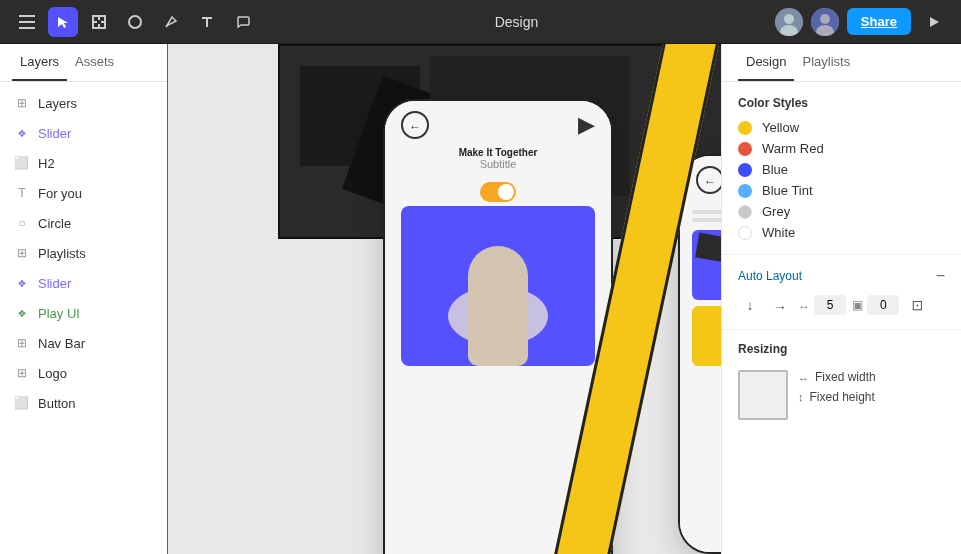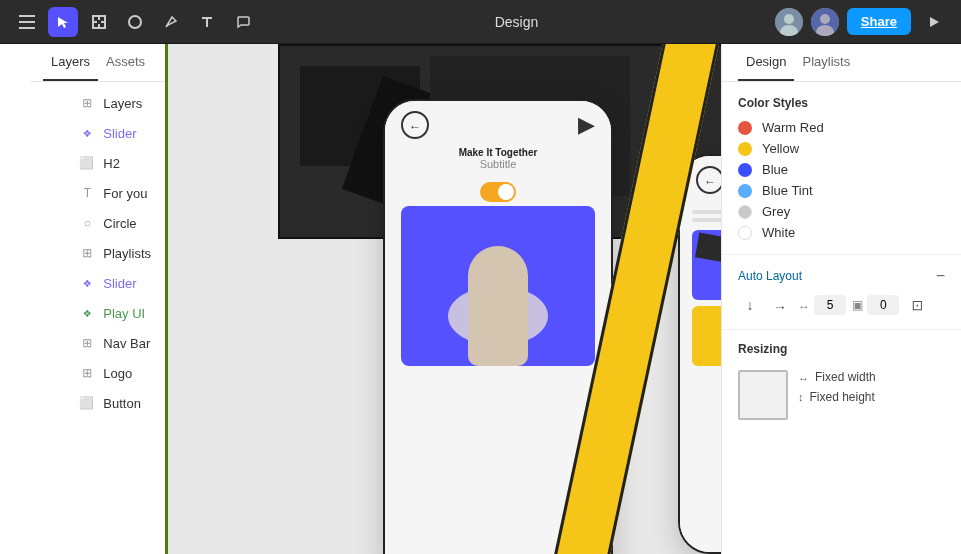--- a/index.html
+++ b/index.html
@@ -54,26 +54,25 @@
       text-decoration: underline;
     }
 
     
     .main { display: flex; flex: 1; overflow: hidden; }
 
     
     .sidebar {
       width: 168px;
       background: #fff;
-      border-right: 3px solid #4d7c0f;
+      border-right: 1px solid #4d7c0f;
       display: flex;
       flex-direction: column;
       flex-shrink: 0;
       overflow-y: auto;
-      align-items: flex-end;
     }
     .sidebar-tabs {
       display: flex;
       border-bottom: 1px solid #e5e5e5;
       padding: 0 12px;
     }
     .sidebar-tab {
       padding: 10px 8px;
       font-size: 13px;
       color: #666;
@@ -455,26 +454,26 @@
   <div class="right-panel">
     <div class="right-tabs">
       <div class="right-tab active">Design</div>
       <div class="right-tab">Playlists</div>
     </div>
 
     <div class="section">
       <div class="section-title">Color Styles</div>
       <div class="color-styles">
         <div class="color-row">
+          <div class="color-dot" style="background:#f5c518;"></div>
+          <span>Yellow</span>
+        </div>
+        <div class="color-row">
           <div class="color-dot" style="background:#e8553e;"></div>
           <span>Warm Red</span>
-        </div>
-        <div class="color-row">
-          <div class="color-dot" style="background:#f5c518;"></div>
-          <span>Yellow</span>
         </div>
         <div class="color-row">
           <div class="color-dot" style="background:#3b4fff;"></div>
           <span>Blue</span>
         </div>
         <div class="color-row">
           <div class="color-dot" style="background:#5aaeff;"></div>
           <span>Blue Tint</span>
         </div>
         <div class="color-row">

